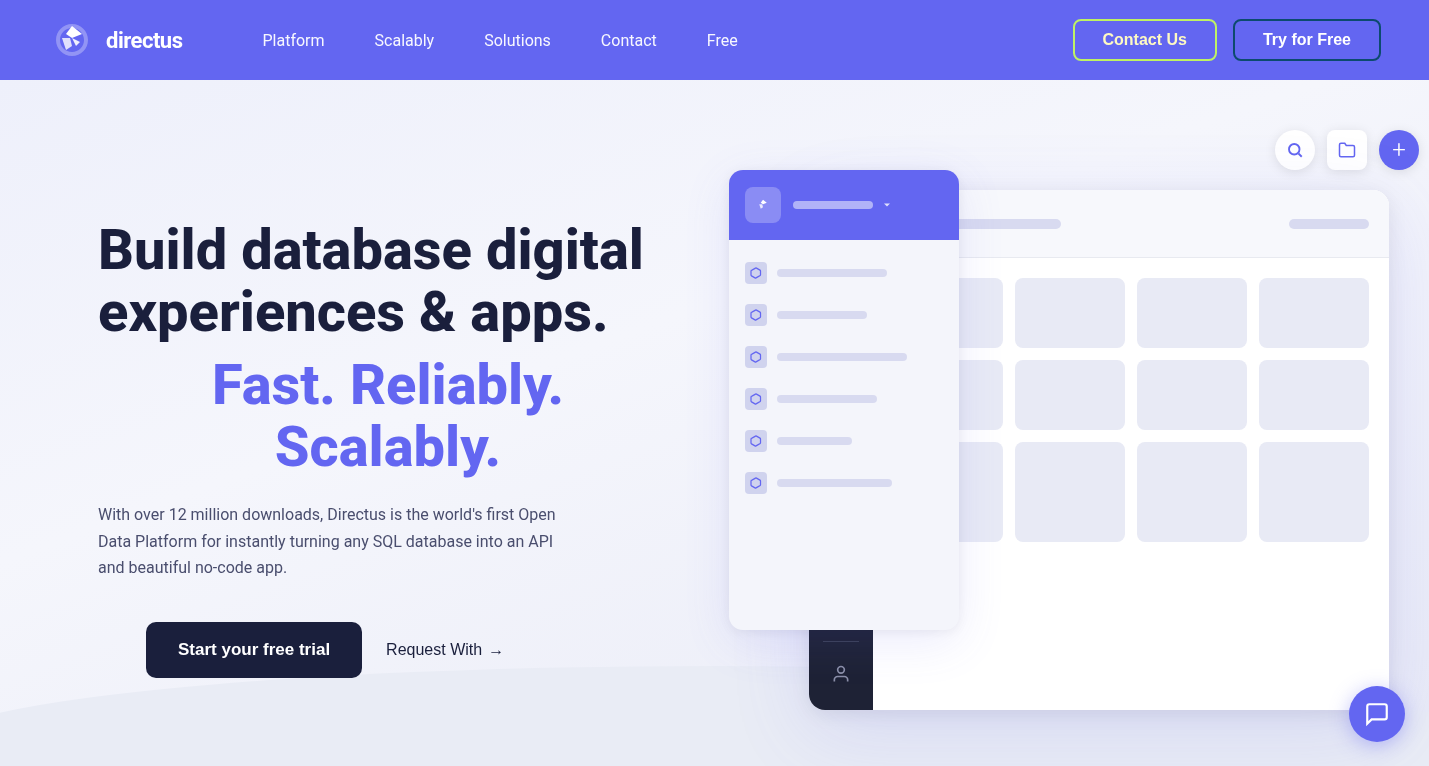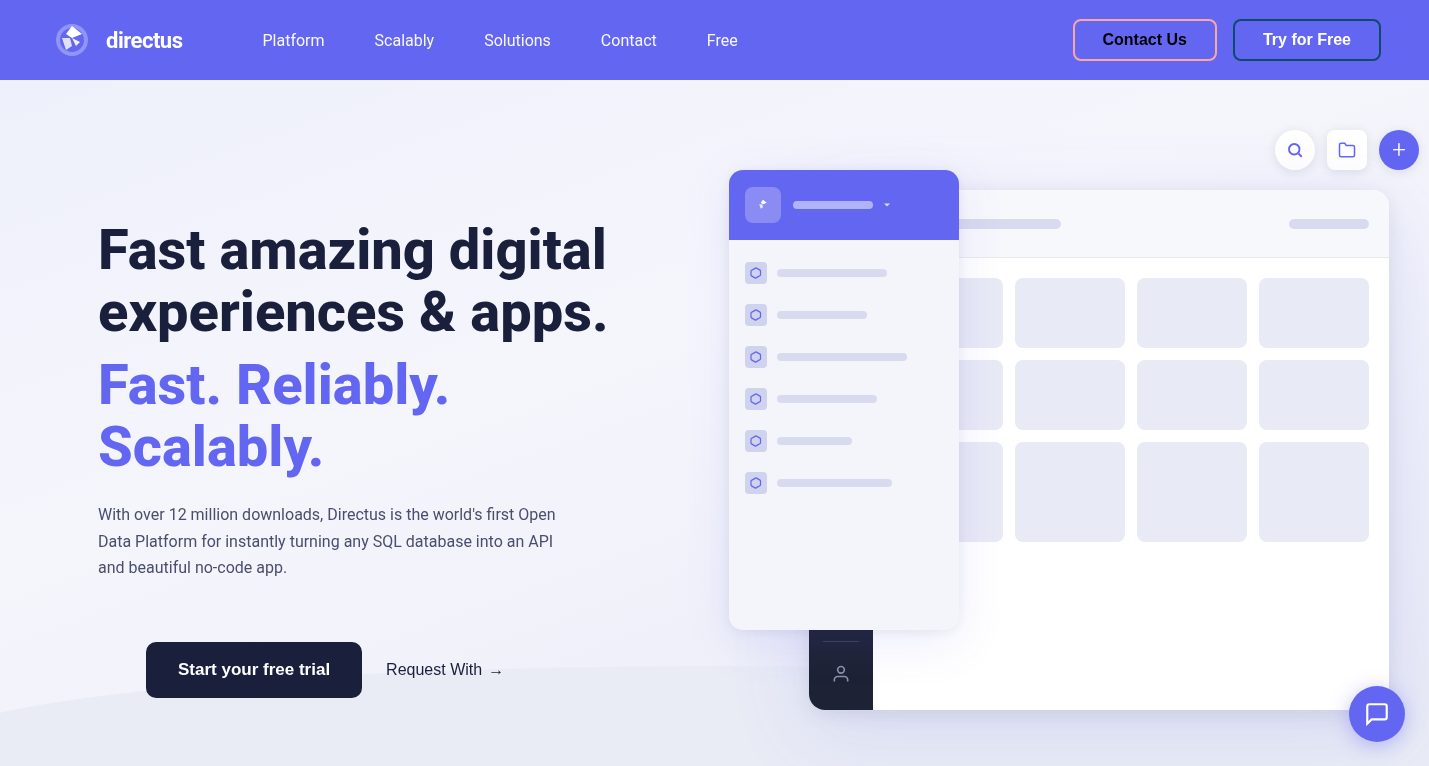--- a/index.html
+++ b/index.html
@@ -46,23 +46,23 @@
       font-size: 16px;
       font-weight: 400;
       opacity: 0.95;
     }
     .nav-actions {
       display: flex;
       align-items: center;
       gap: 16px;
     }
     .btn-contact {
-      border: 2px solid #fca5a5;
+      border: 2px solid #bef264;
       background: transparent;
-      color: #000000;
+      color: #fef9c3;
       padding: 10px 28px;
       border-radius: 8px;
       font-size: 16px;
       font-weight: 600;
       cursor: pointer;
     }
     .btn-try {
       border: 2px solid #0c4a6e;
       background: transparent;
       color: white;
@@ -111,28 +111,29 @@
       line-height: 1.1;
       margin-bottom: 12px;
     }
 
     .hero-heading-accent {
       font-size: 56px;
       font-weight: 800;
       color: #6366f1;
       line-height: 1.1;
       margin-bottom: 24px;
+      text-align: center;
     }
 
     .hero-description {
       font-size: 16px;
       color: #4a4e6e;
       line-height: 1.65;
       max-width: 460px;
-      margin-bottom: 60px;
+      margin-bottom: 40px;
     }
 
     .hero-buttons {
       display: flex;
       align-items: center;
       gap: 24px;
       padding-left: 48px;
     }
 
     .btn-primary {
@@ -448,21 +449,21 @@
 
   <div class="nav-actions">
     <button class="btn-contact">Contact Us</button>
     <button class="btn-try">Try for Free</button>
   </div>
 </nav>
 
 <section class="hero">
   <div class="hero-content">
     <div class="hero-heading">
-      <div>Fast amazing digital</div>
+      <div>Build database digital</div>
       <div>experiences &amp; apps.</div>
     </div>
     <div class="hero-heading-accent">Fast. Reliably. Scalably.</div>
     <p class="hero-description">With over 12 million downloads, Directus is the world's first Open Data Platform for instantly turning any SQL database into an API and beautiful no-code app.</p>
     <div class="hero-buttons">
       <button class="btn-primary">Start your free trial</button>
       <button class="btn-demo">
         <span>Request With</span>
         <span>→</span>
       </button>

